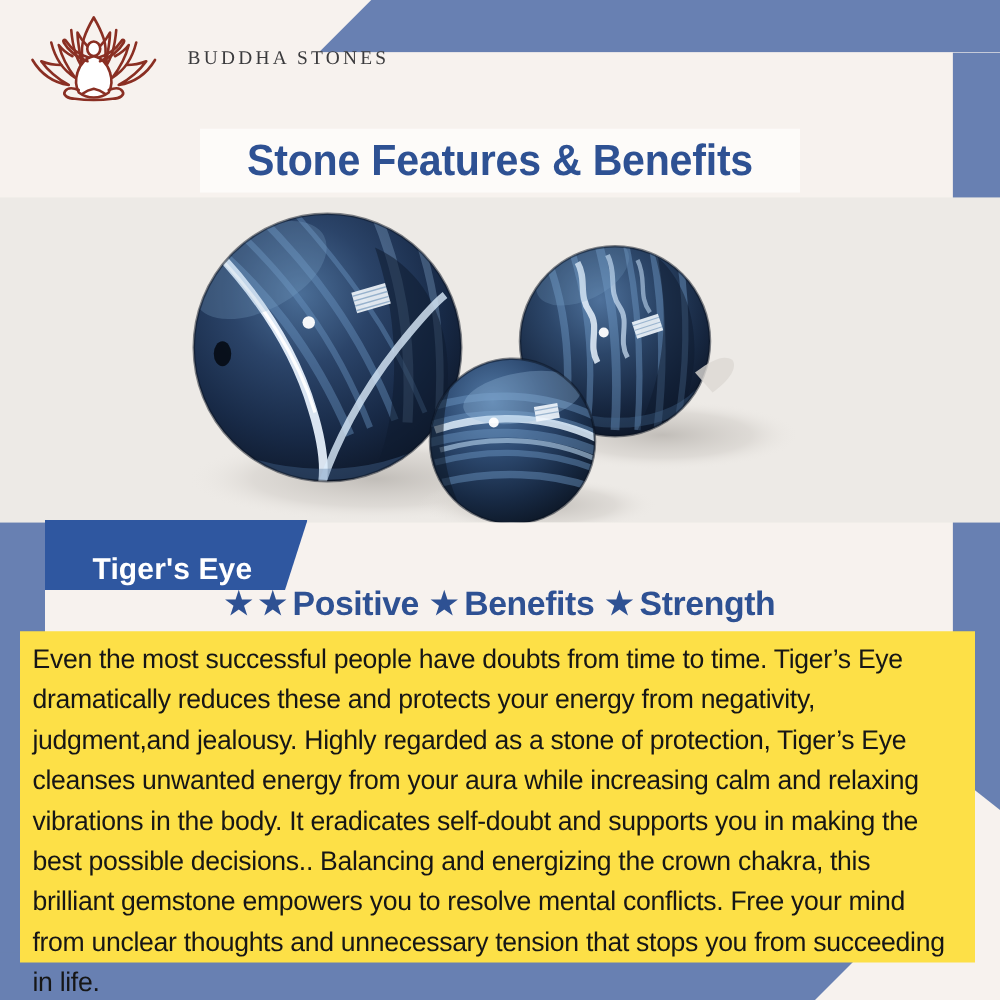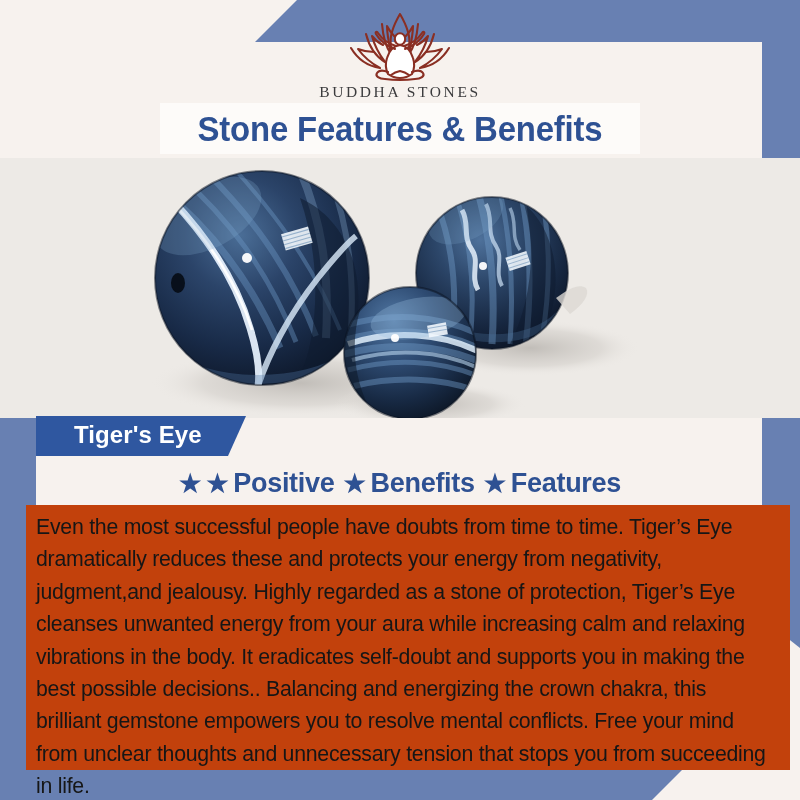--- a/index.html
+++ b/index.html
@@ -58,21 +58,21 @@
     clip-path: polygon(0 0, 100% 0, calc(100% - 38px) 100%, 0 100%);
   }
 
   
   .logo-wrap {
     position: absolute;
     top: 10px;
     left: 0;
     width: 800px;
     display: flex;
-    flex-direction: column;
+    flex-direction: row;
     align-items: center;
     z-index: 5;
   }
   .logo-mark { width: 150px; height: 72px; display: block; }
   .logo-word {
     margin-top: 1px;
     font-family: "Liberation Serif", serif;
     font-size: 15.5px;
     letter-spacing: 2.6px;
     color: #3b3b3d;
@@ -117,26 +117,26 @@
     overflow: hidden;
     z-index: 2;
   }
   .photo svg { display: block; }
 
   
   .ribbon {
     position: absolute;
     top: 416px;
     left: 36px;
-    height: 40px;
+    height: 56px;
     min-width: 210px;
     background: #2f57a0;
     clip-path: polygon(0 0, 100% 0, calc(100% - 18px) 100%, 0 100%);
     display: flex;
-    align-items: center;
+    align-items: flex-end;
     z-index: 6;
   }
   .ribbon-label {
     color: #ffffff;
     font-size: 24px;
     font-weight: bold;
     padding: 0 34px 2px 38px;
     letter-spacing: 0.1px;
   }
 
@@ -166,24 +166,24 @@
     margin-right: 5px;
     color: #2e5193;
   }
   .benefit .blabel { padding-right: 9px; }
   .benefit:last-child .blabel { padding-right: 0; }
 
   
   .copy-box {
     position: absolute;
     top: 505px;
-    left: 26px;
+    left: 16px;
     width: 764px;
     height: 265px;
-    background: #c2410c;
+    background: #fde047;
     z-index: 5;
     padding: 6px 10px 0 10px;
     box-sizing: border-box;
   }
   .copy-text {
     font-size: 21.6px;
     line-height: 32.4px;
     color: #161616;
     font-weight: 500;
     letter-spacing: -0.25px;
@@ -402,21 +402,21 @@
     <span class="benefit">
       <span class="star">★</span>
       <span class="blabel">Positive</span>
     </span>
     <span class="benefit">
       <span class="star">★</span>
       <span class="blabel">Benefits</span>
     </span>
     <span class="benefit">
       <span class="star">★</span>
-      <span class="blabel">Features</span>
+      <span class="blabel">Strength</span>
     </span>
   </div>
 
   <div class="copy-box">
     <p class="copy-text">Even the most successful people have doubts from time to time. Tiger’s Eye dramatically reduces these and protects your energy from negativity, judgment,and jealousy. Highly regarded as a stone of protection, Tiger’s Eye cleanses unwanted energy from your aura while increasing calm and relaxing vibrations in the body. It eradicates self-doubt and supports you in making the best possible decisions.. Balancing and energizing the crown chakra, this brilliant gemstone empowers you to resolve mental conflicts. Free your mind from unclear thoughts and unnecessary tension that stops you from succeeding in life.</p>
   </div>
 
 </div>
 
 </body></html>

